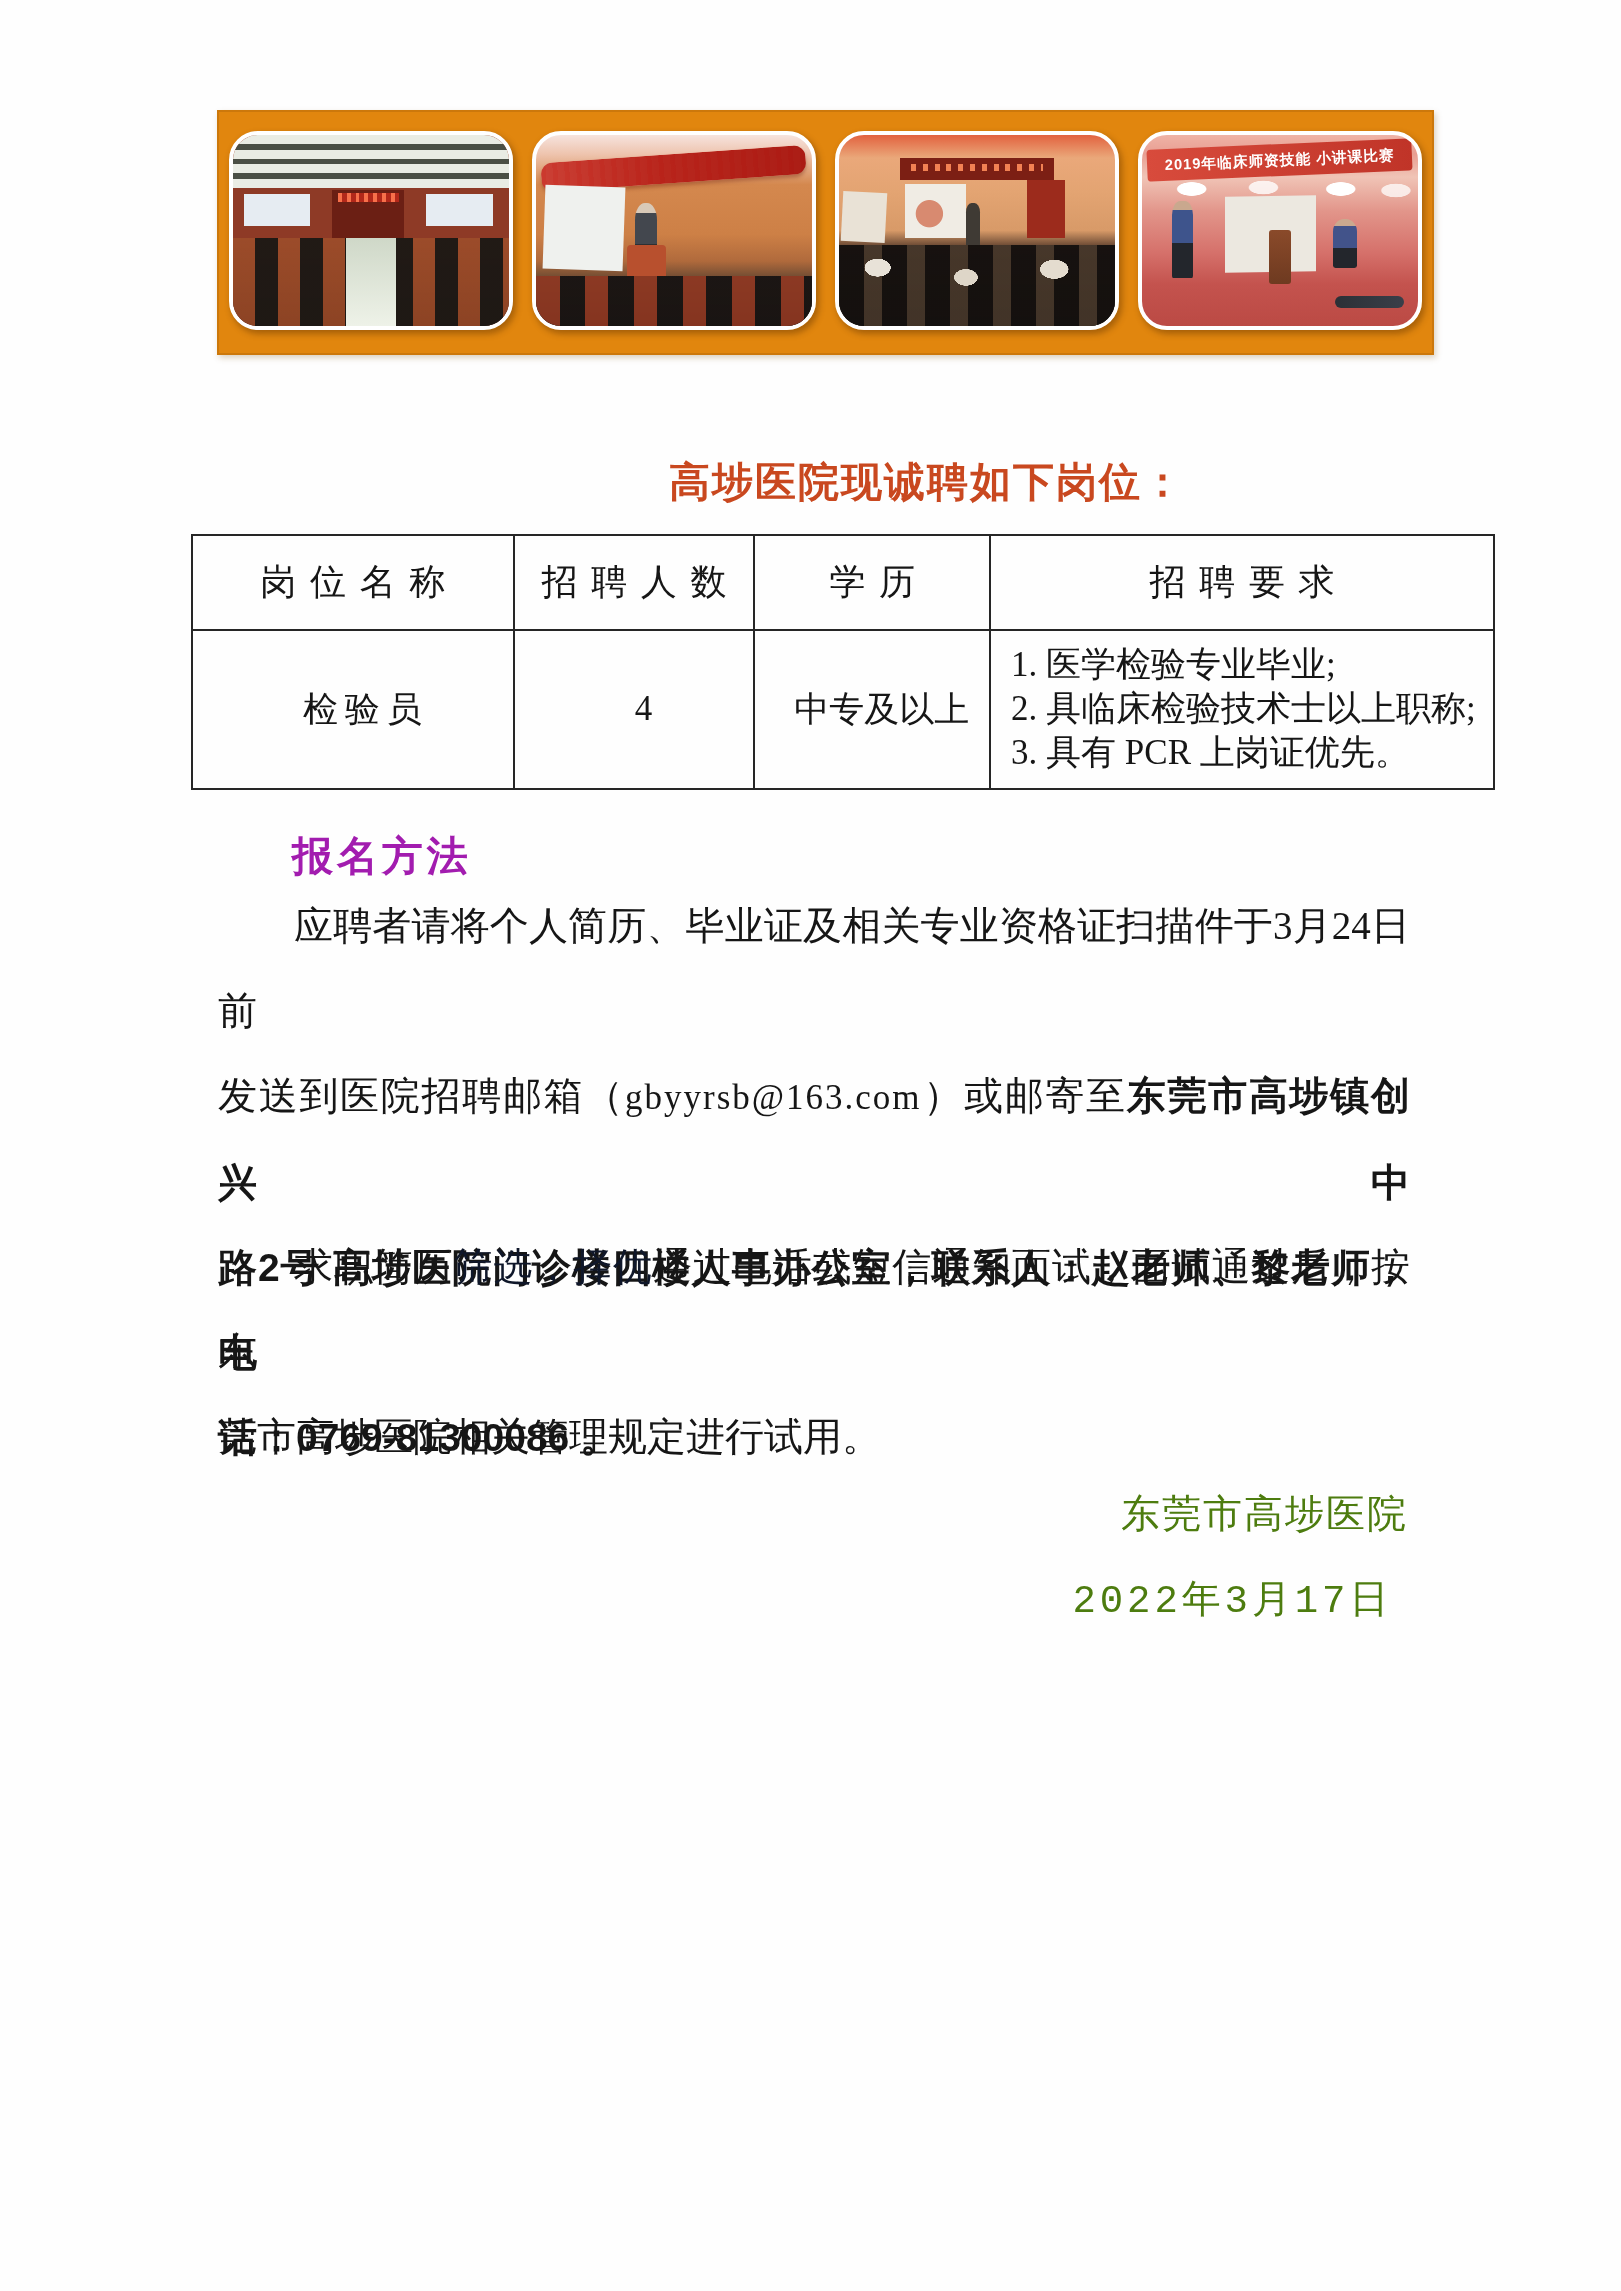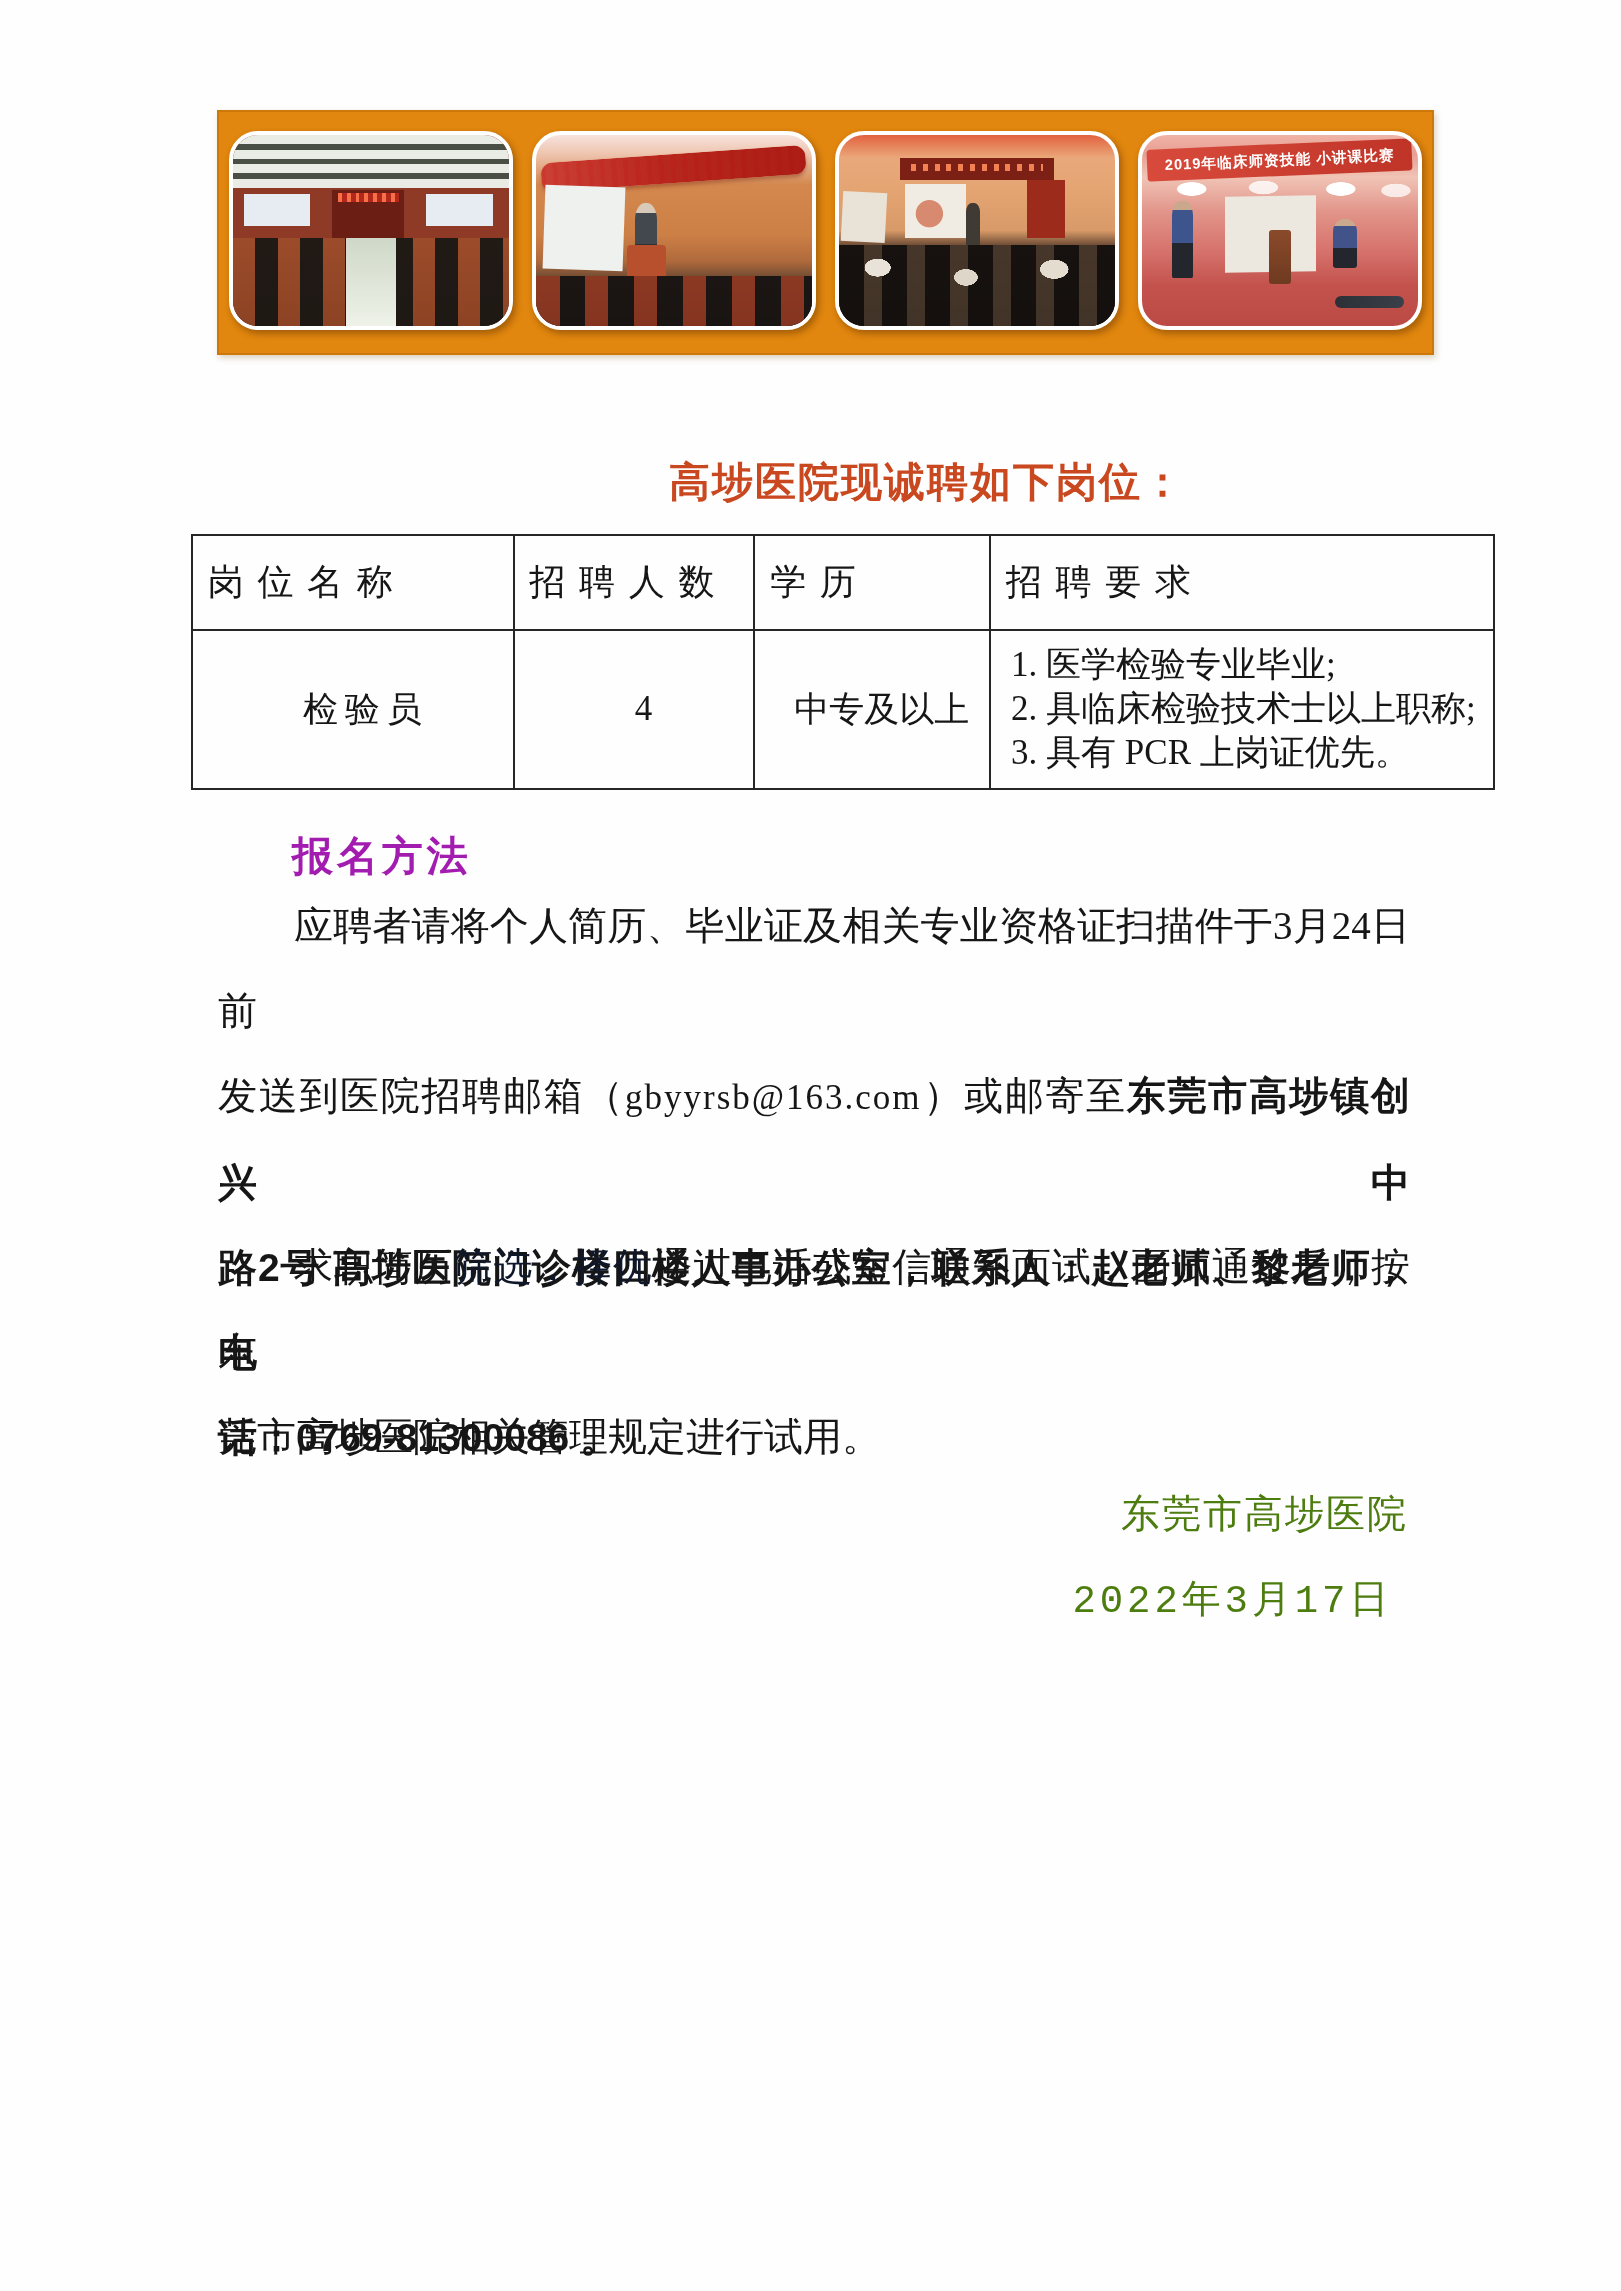--- a/index.html
+++ b/index.html
@@ -110,21 +110,21 @@
   
   table.jobs {
     position:absolute; left:191px; top:534px; width:1304px;
     border-collapse:collapse; table-layout:fixed;
     font-family:"Liberation Serif", serif; color:#161616;
   }
   table.jobs th, table.jobs td { border:2px solid #262626; }
   table.jobs { border:2.9px solid #262626; }
   table.jobs th {
     height:91px; font-size:36px; font-weight:400;
-    letter-spacing:13.7px; text-indent:13.7px; text-align:left; vertical-align:middle;margin-left:42px;
+    letter-spacing:13.7px; text-indent:13.7px; text-align:center; vertical-align:middle;margin-left:42px;
   }
   table.jobs td { height:145px; vertical-align:middle; font-size:35px;padding-left:20px; }
   td.c-pos   { text-align:center; letter-spacing:6.9px; text-indent:6.9px; }
   td.c-count { text-align:center; font-size:37px; }
   td.c-edu   { text-align:center; }
   td.c-req   { padding:5.9px 11.8px 5.9px 17.6px; font-size:33px; }
   .req-line  { line-height:44px; white-space:nowrap; }
 
   
   .apply-heading {

